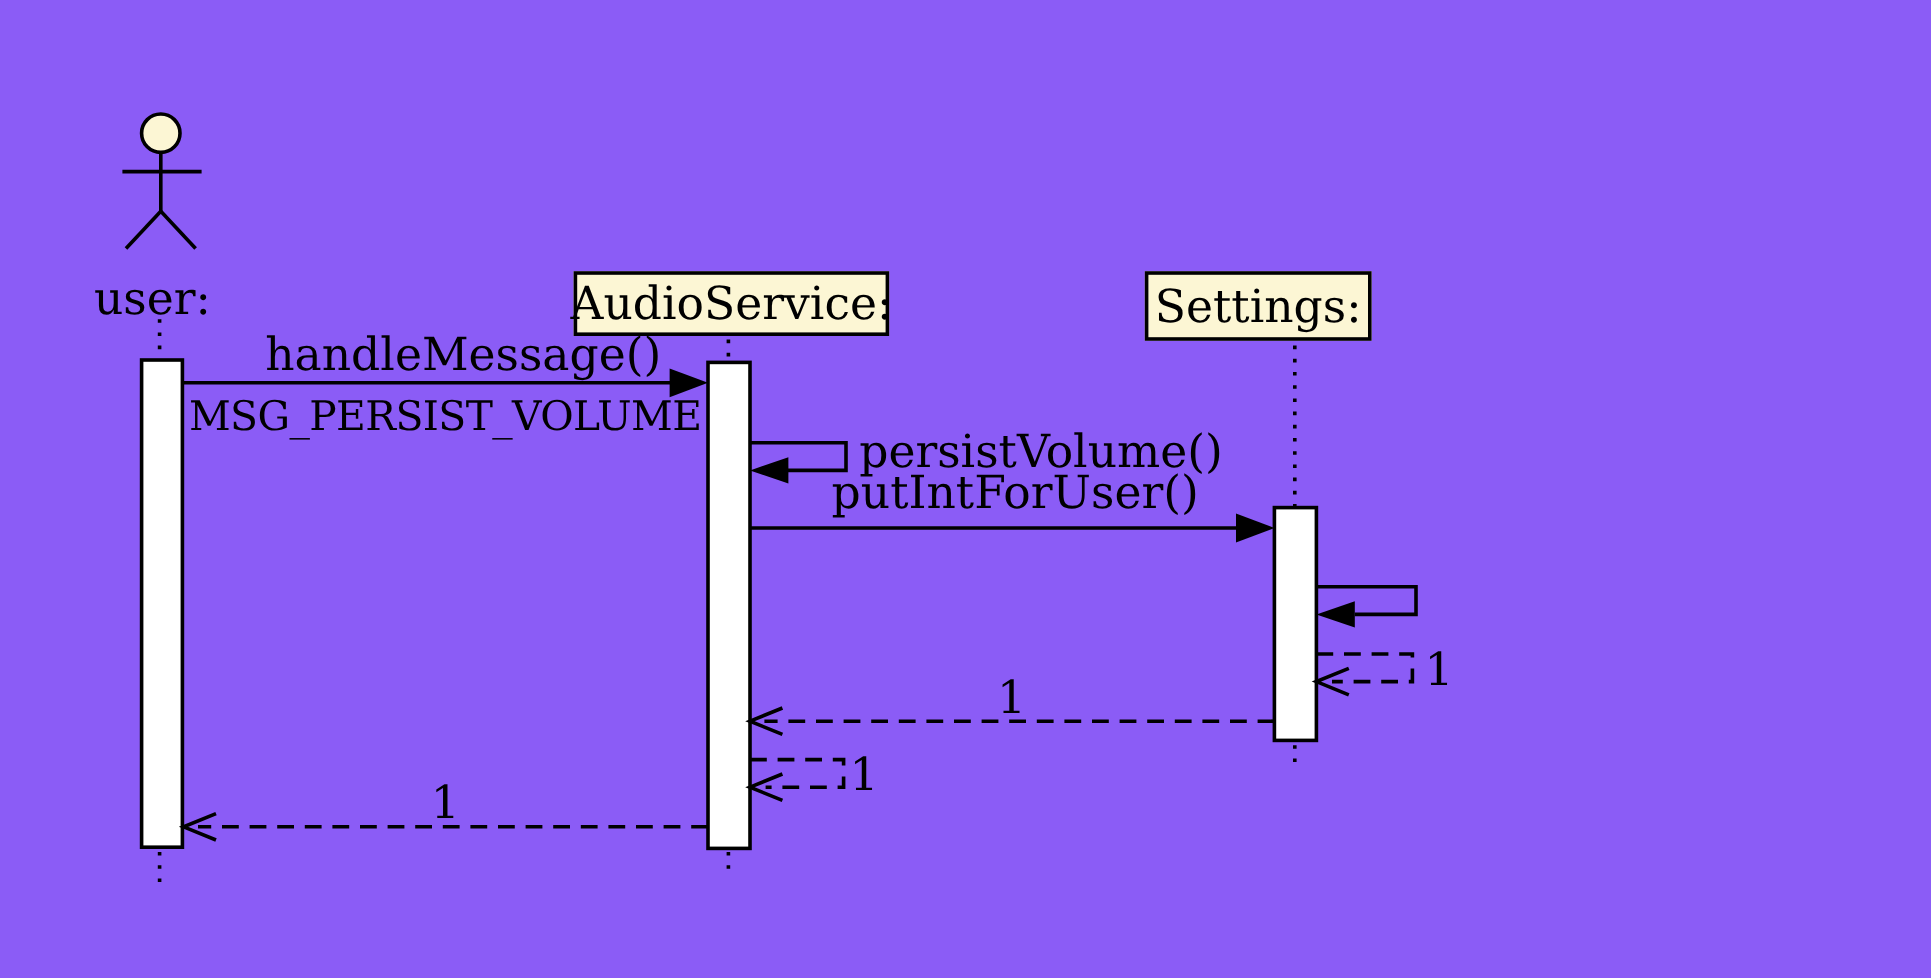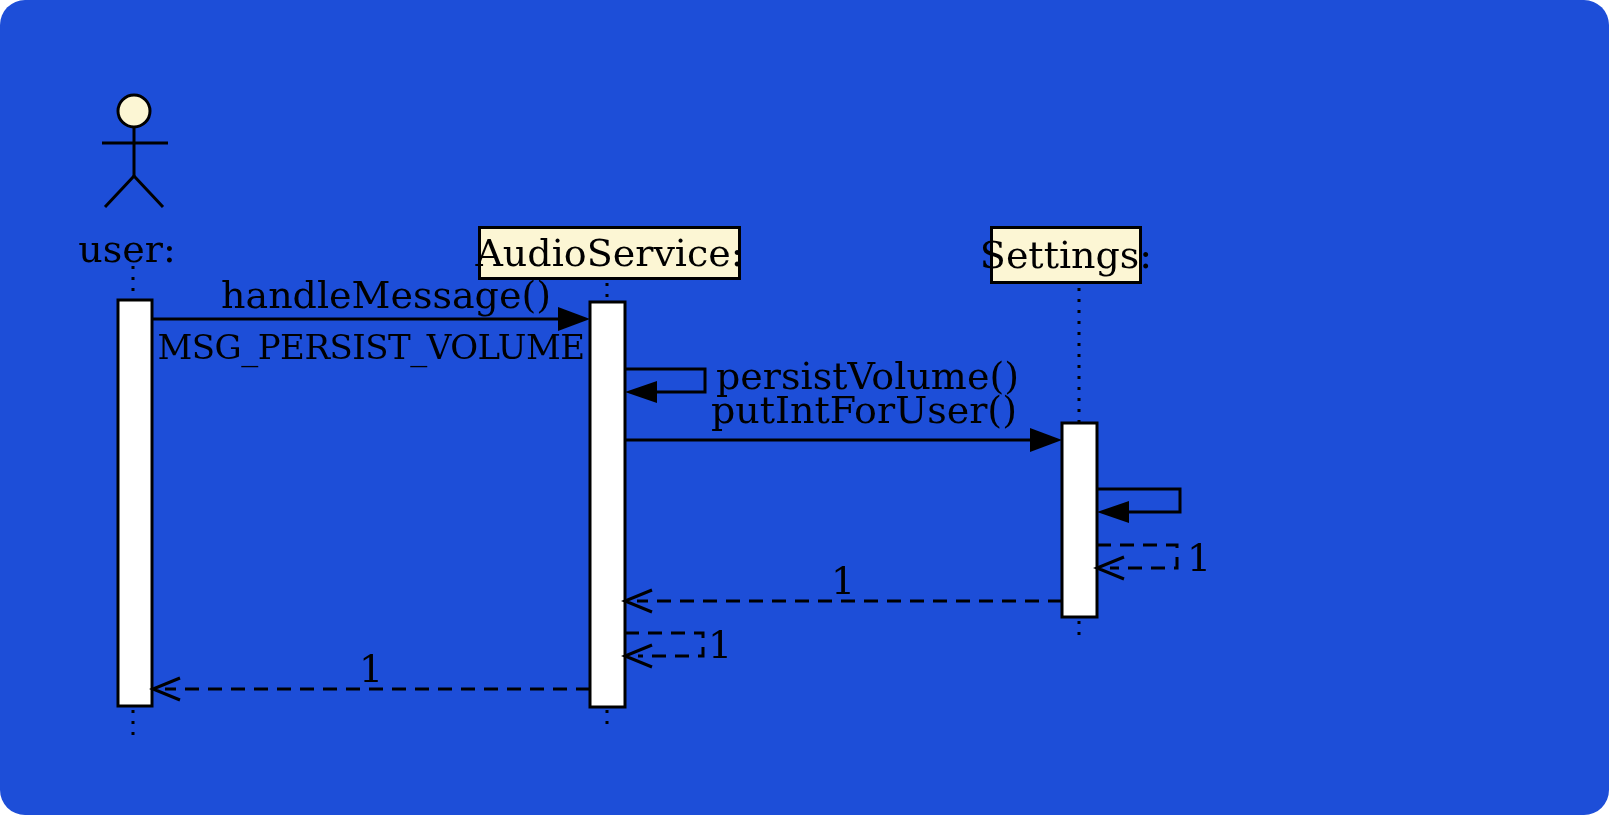--- a/index.html
+++ b/index.html
@@ -1,23 +1,22 @@
 <!DOCTYPE html>
 <html><head>
 <meta charset="utf-8">
 <style>
   html,body{margin:0;padding:0;background:#fff;}
   .canvas{
     position:relative;
     width:1609px;height:815px;
-    background:#1d4ed8;
+    background:#8b5cf6;
     font-family:"DejaVu Serif","Liberation Serif",serif;
     color:#000;
     overflow:hidden;
-    border-radius:25px;
   }
   .canvas svg{position:absolute;left:0;top:0;}
   .label{
     position:absolute;
     font-size:38px;
     line-height:1.05;
     white-space:nowrap;
     color:#000;
   }
   .label.center{text-align:center;}
@@ -104,31 +103,31 @@
       </g>
     </g>
   </svg>
 
   <div class="label center" style="left:77px;top:230px;width:100px;">user:</div>
 
   <div class="participant-box" style="left: 478px; top: 226px; width: 263px; height: 54px; background-color: rgb(252, 246, 212);">
     <span>AudioService:</span>
   </div>
 
-  <div class="participant-box" style="left: 990px; top: 226px; width: 152px; height: 58px; background-color: rgb(252, 246, 212);">
+  <div class="participant-box" style="left: 954px; top: 226px; width: 189px; height: 58px; background-color: rgb(252, 246, 212);">
     <span>Settings:</span>
   </div>
 
   <div class="label center" style="left:221px;top:276px;width:300px;">handleMessage()</div>
 
   <div class="label" style="left:716px;top:357px;">persistVolume()</div>
 
   <div class="label center param-label" style="left:121px;top:330px;width:500px;">MSG_PERSIST_VOLUME</div>
 
-  <div class="label center" style="left:711px;top:391px;width:300px;">putIntForUser()</div>
+  <div class="label center" style="left:693px;top:391px;width:300px;">putIntForUser()</div>
 
 
   <div class="label" style="left:1187px;top:539px;">1</div>
 
   <div class="label center" style="left:818px;top:562px;width:50px;">1</div>
 
   <div class="label" style="left:708px;top:626px;">1</div>
 
   <div class="label center" style="left:346px;top:650px;width:50px;">1</div>
 

